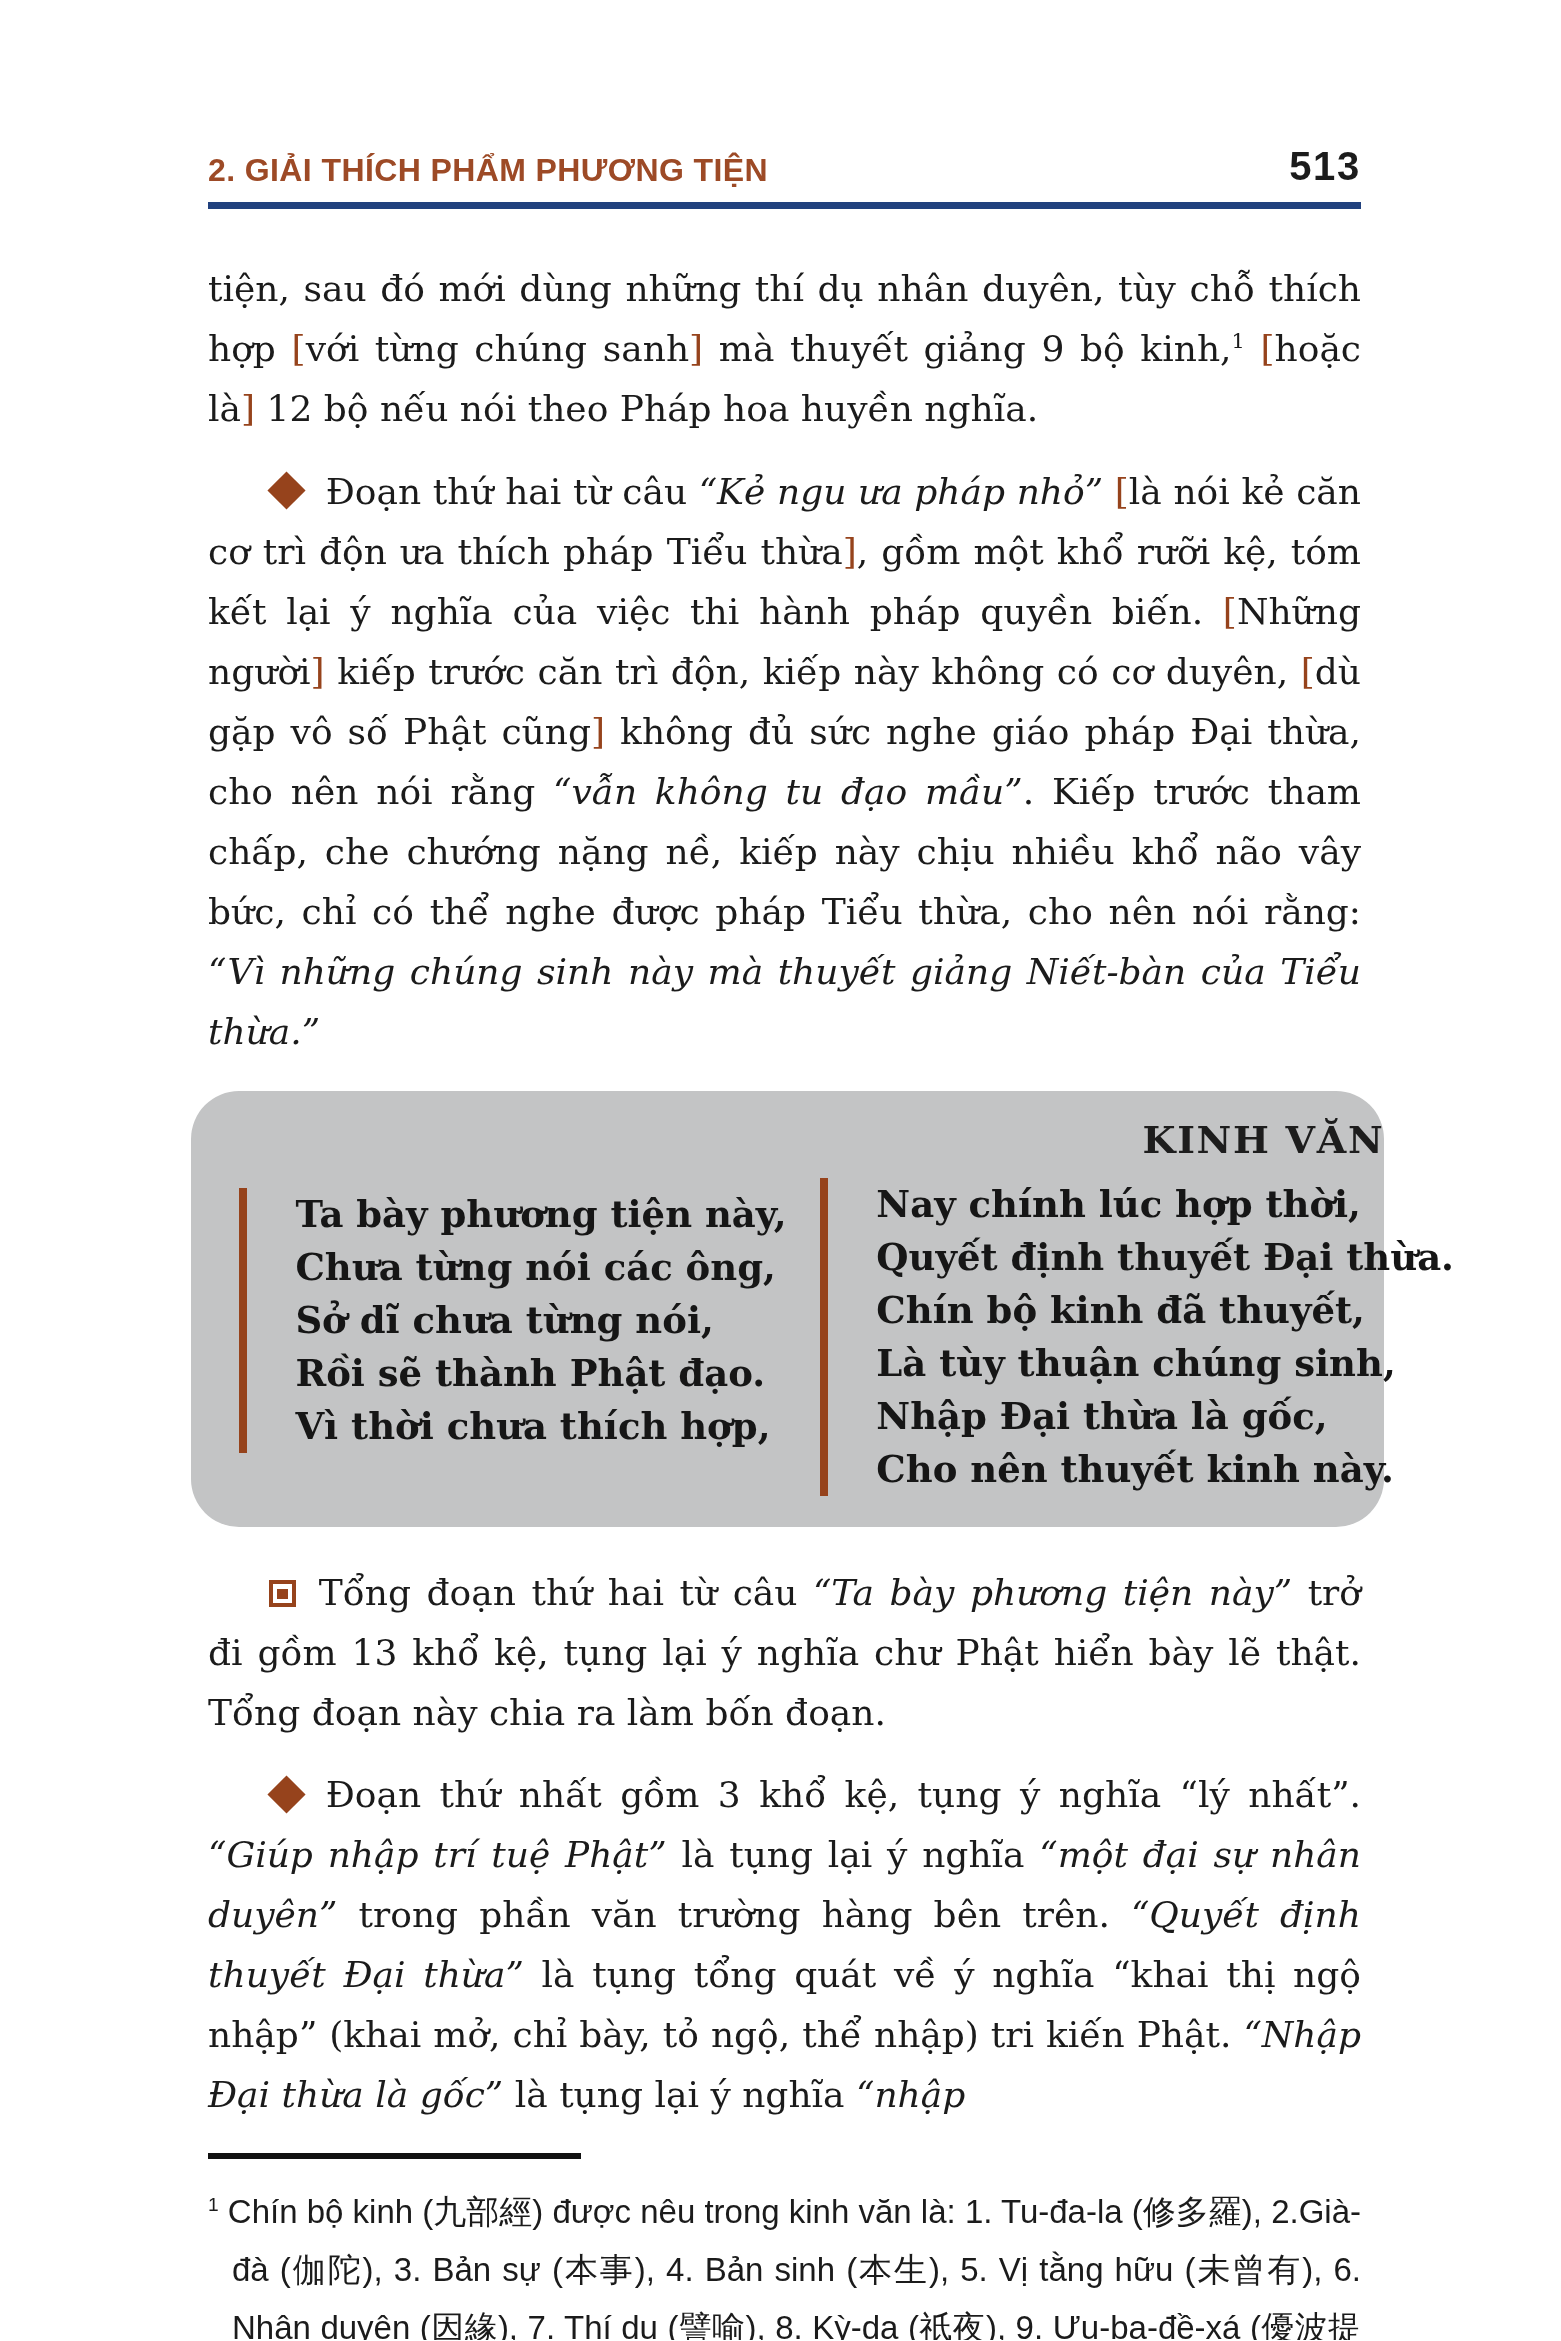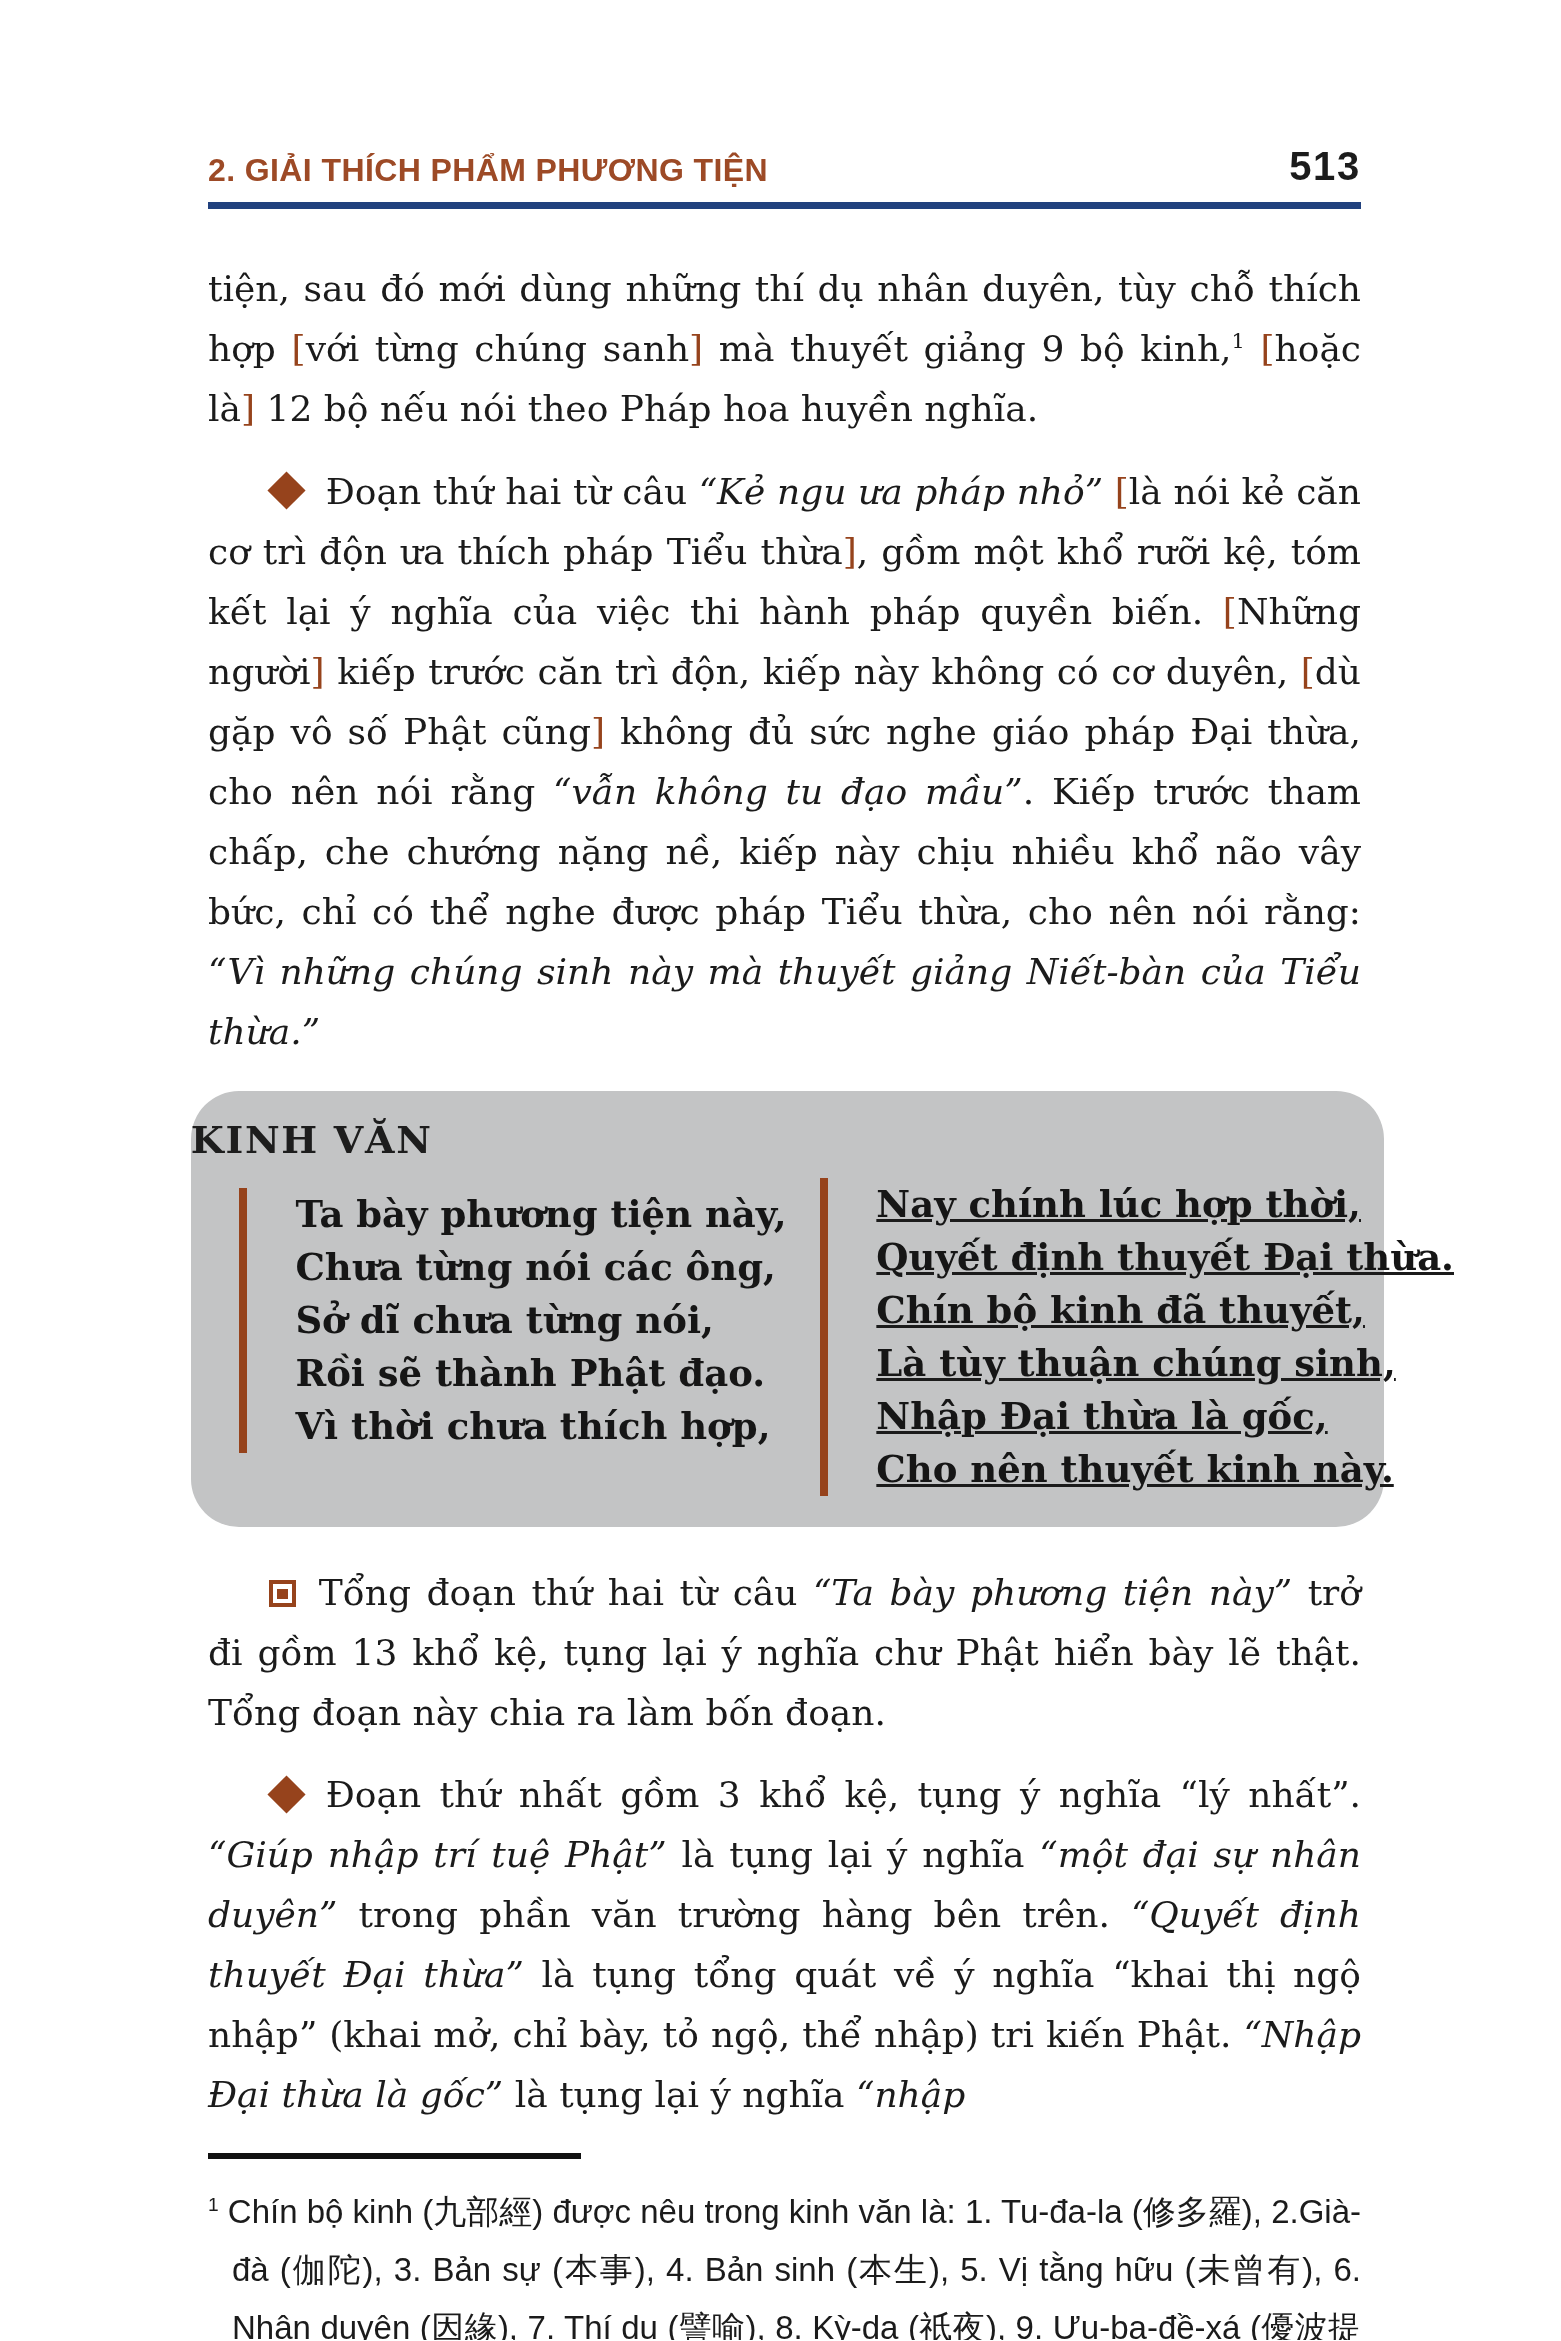--- a/index.html
+++ b/index.html
@@ -47,28 +47,28 @@
   .bullet-square::after{
     content:"";position:absolute;inset:4.3px;background:var(--accent);
   }
   
   .kinhvan{
     background:var(--box-gray);border-radius:48px;
     margin:29.5px -23.4px 36px -17.3px;
     padding:26px 0 31px 0;
   }
   .kv-title{
-    margin:0 0 26px 0;text-align:left;
+    margin:0 0 26px 0;text-align:right;
     font-size:38px;font-weight:bold;letter-spacing:1.7px;color:#1d1d1d;
     font-family:"DejaVu Serif", serif;
   }
   .verse-cols{display:flex;align-items:flex-start;}
   .verse-col{flex:1;display:flex;}
   .verse-col.left{padding-left:48px;}
-  .verse-col.right{padding-left:33px;margin-top:-10.4px;text-decoration:underline;}
+  .verse-col.right{padding-left:33px;margin-top:-10.4px;}
   .verse-bar{width:8.7px;background:var(--accent);align-self:stretch;margin-right:48px;}
   .verse-line{
     font-size:37px;font-weight:bold;line-height:53px;color:#161616;
     font-family:"DejaVu Serif", serif;white-space:nowrap;
   }
   
   .footnote-rule{width:373px;height:6px;background:#111;margin:28px 0 24px 0;}
   .footnote{
     font-family:"Liberation Sans", sans-serif;
     font-size:33px;line-height:58px;text-align:justify;

